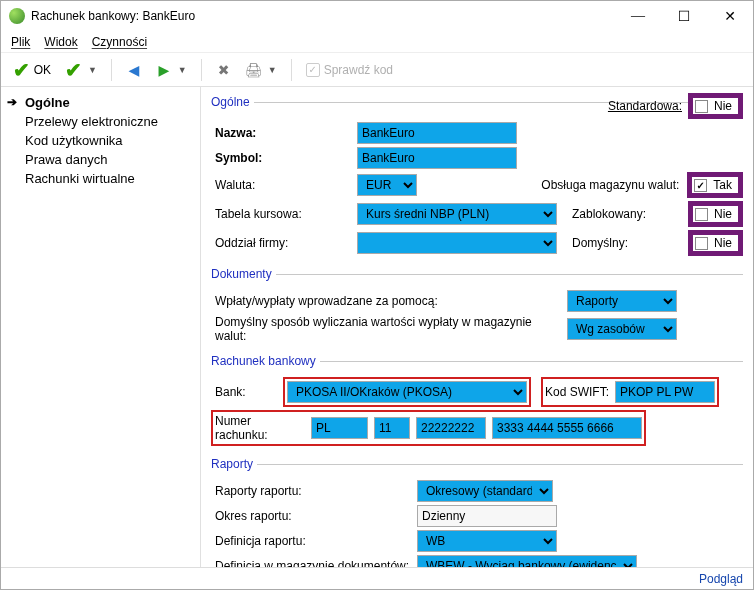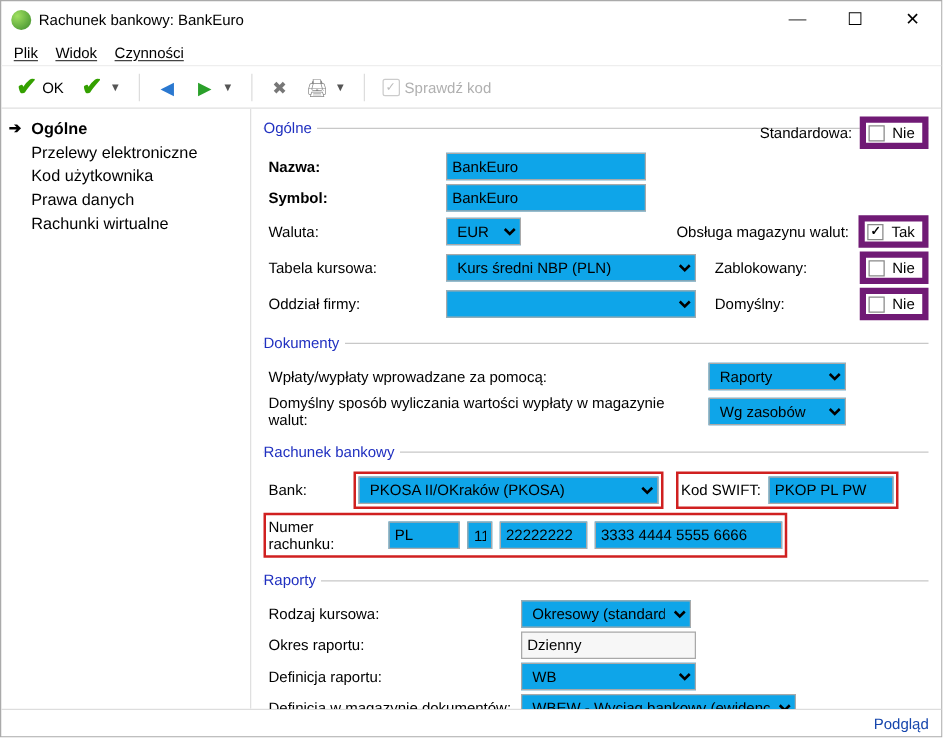--- a/index.html
+++ b/index.html
@@ -40,33 +40,33 @@
   }
   input[readonly] { background: #f7f7f7; }
   .input-nazwa { width: 160px; }
   .select-short { width: 60px; }
   .select-kurs { width: 200px; }
   .select-oddzial { width: 200px; }
   .select-raporty { width: 110px; }
   .select-bank { width: 240px; }
   .input-swift { width: 100px; }
   .input-pl { width: 57px; }
-  .input-11 { width: 20px; }
+  .input-11 { width: 36px; }
   .input-8 { width: 70px; }
   .input-long { width: 150px; }
   .select-okresowy { width: 136px; }
   .input-dzienny { width: 140px; background:#f7f7f7;}
   .select-wb { width: 140px; }
   .select-wbew { width: 220px; }
   .checkbox-box { width: 13px; height: 13px; border: 1px solid #888; display:inline-flex;align-items:center;justify-content:center;font-size:10px;}
   .checkbox-box.checked::after { content: "✓"; font-weight: bold; }
   .redbox { border: 2px solid #d02020; padding: 2px; display: inline-flex; align-items: center; gap: 6px; }
   .right-col { margin-left: auto; display: flex; align-items: center; gap: 6px; }
   .pair-label { min-width: 110px; text-align: left; }
-  .std-label { min-width: 80px; text-align: right; }
+  .std-label { min-width: 80px; text-align: right; text-decoration: underline; }
   .tak-nie-box { border: 5px solid #701a75; display: inline-flex; align-items: center; padding: 1px 6px 1px 2px; gap: 6px; background:#fff;}
   .statusbar { height: 22px; border-top: 1px solid #ddd; display: flex; align-items: center; justify-content: flex-end; padding: 0 10px; color: #1646ad;}
   .statusbar span { cursor: default; }
   .docs-label { width: 350px; padding-left: 4px;}
 </style>
 </head>
 <body>
 
 <div class="window">
 
@@ -235,21 +235,21 @@
             <input type="text" class="input-8" value="22222222" style="">
             <input type="text" class="input-long" value="3333 4444 5555 6666" style="">
           </span>
         </div>
       </fieldset>
 
       <fieldset>
         <legend>Raporty</legend>
 
         <div class="row">
-          <span class="label" style="width:200px">Rodzaj kursowa:</span>
+          <span class="label" style="width:200px">Raporty raportu:</span>
           <select class="select-okresowy">
             <option>Okresowy (standard)</option>
           </select>
         </div>
         <div class="row">
           <span class="label" style="width:200px">Okres raportu:</span>
           <input type="text" readonly="" class="input-dzienny" value="Dzienny" style="">
         </div>
         <div class="row">
           <span class="label" style="width:200px">Definicja raportu:</span>

